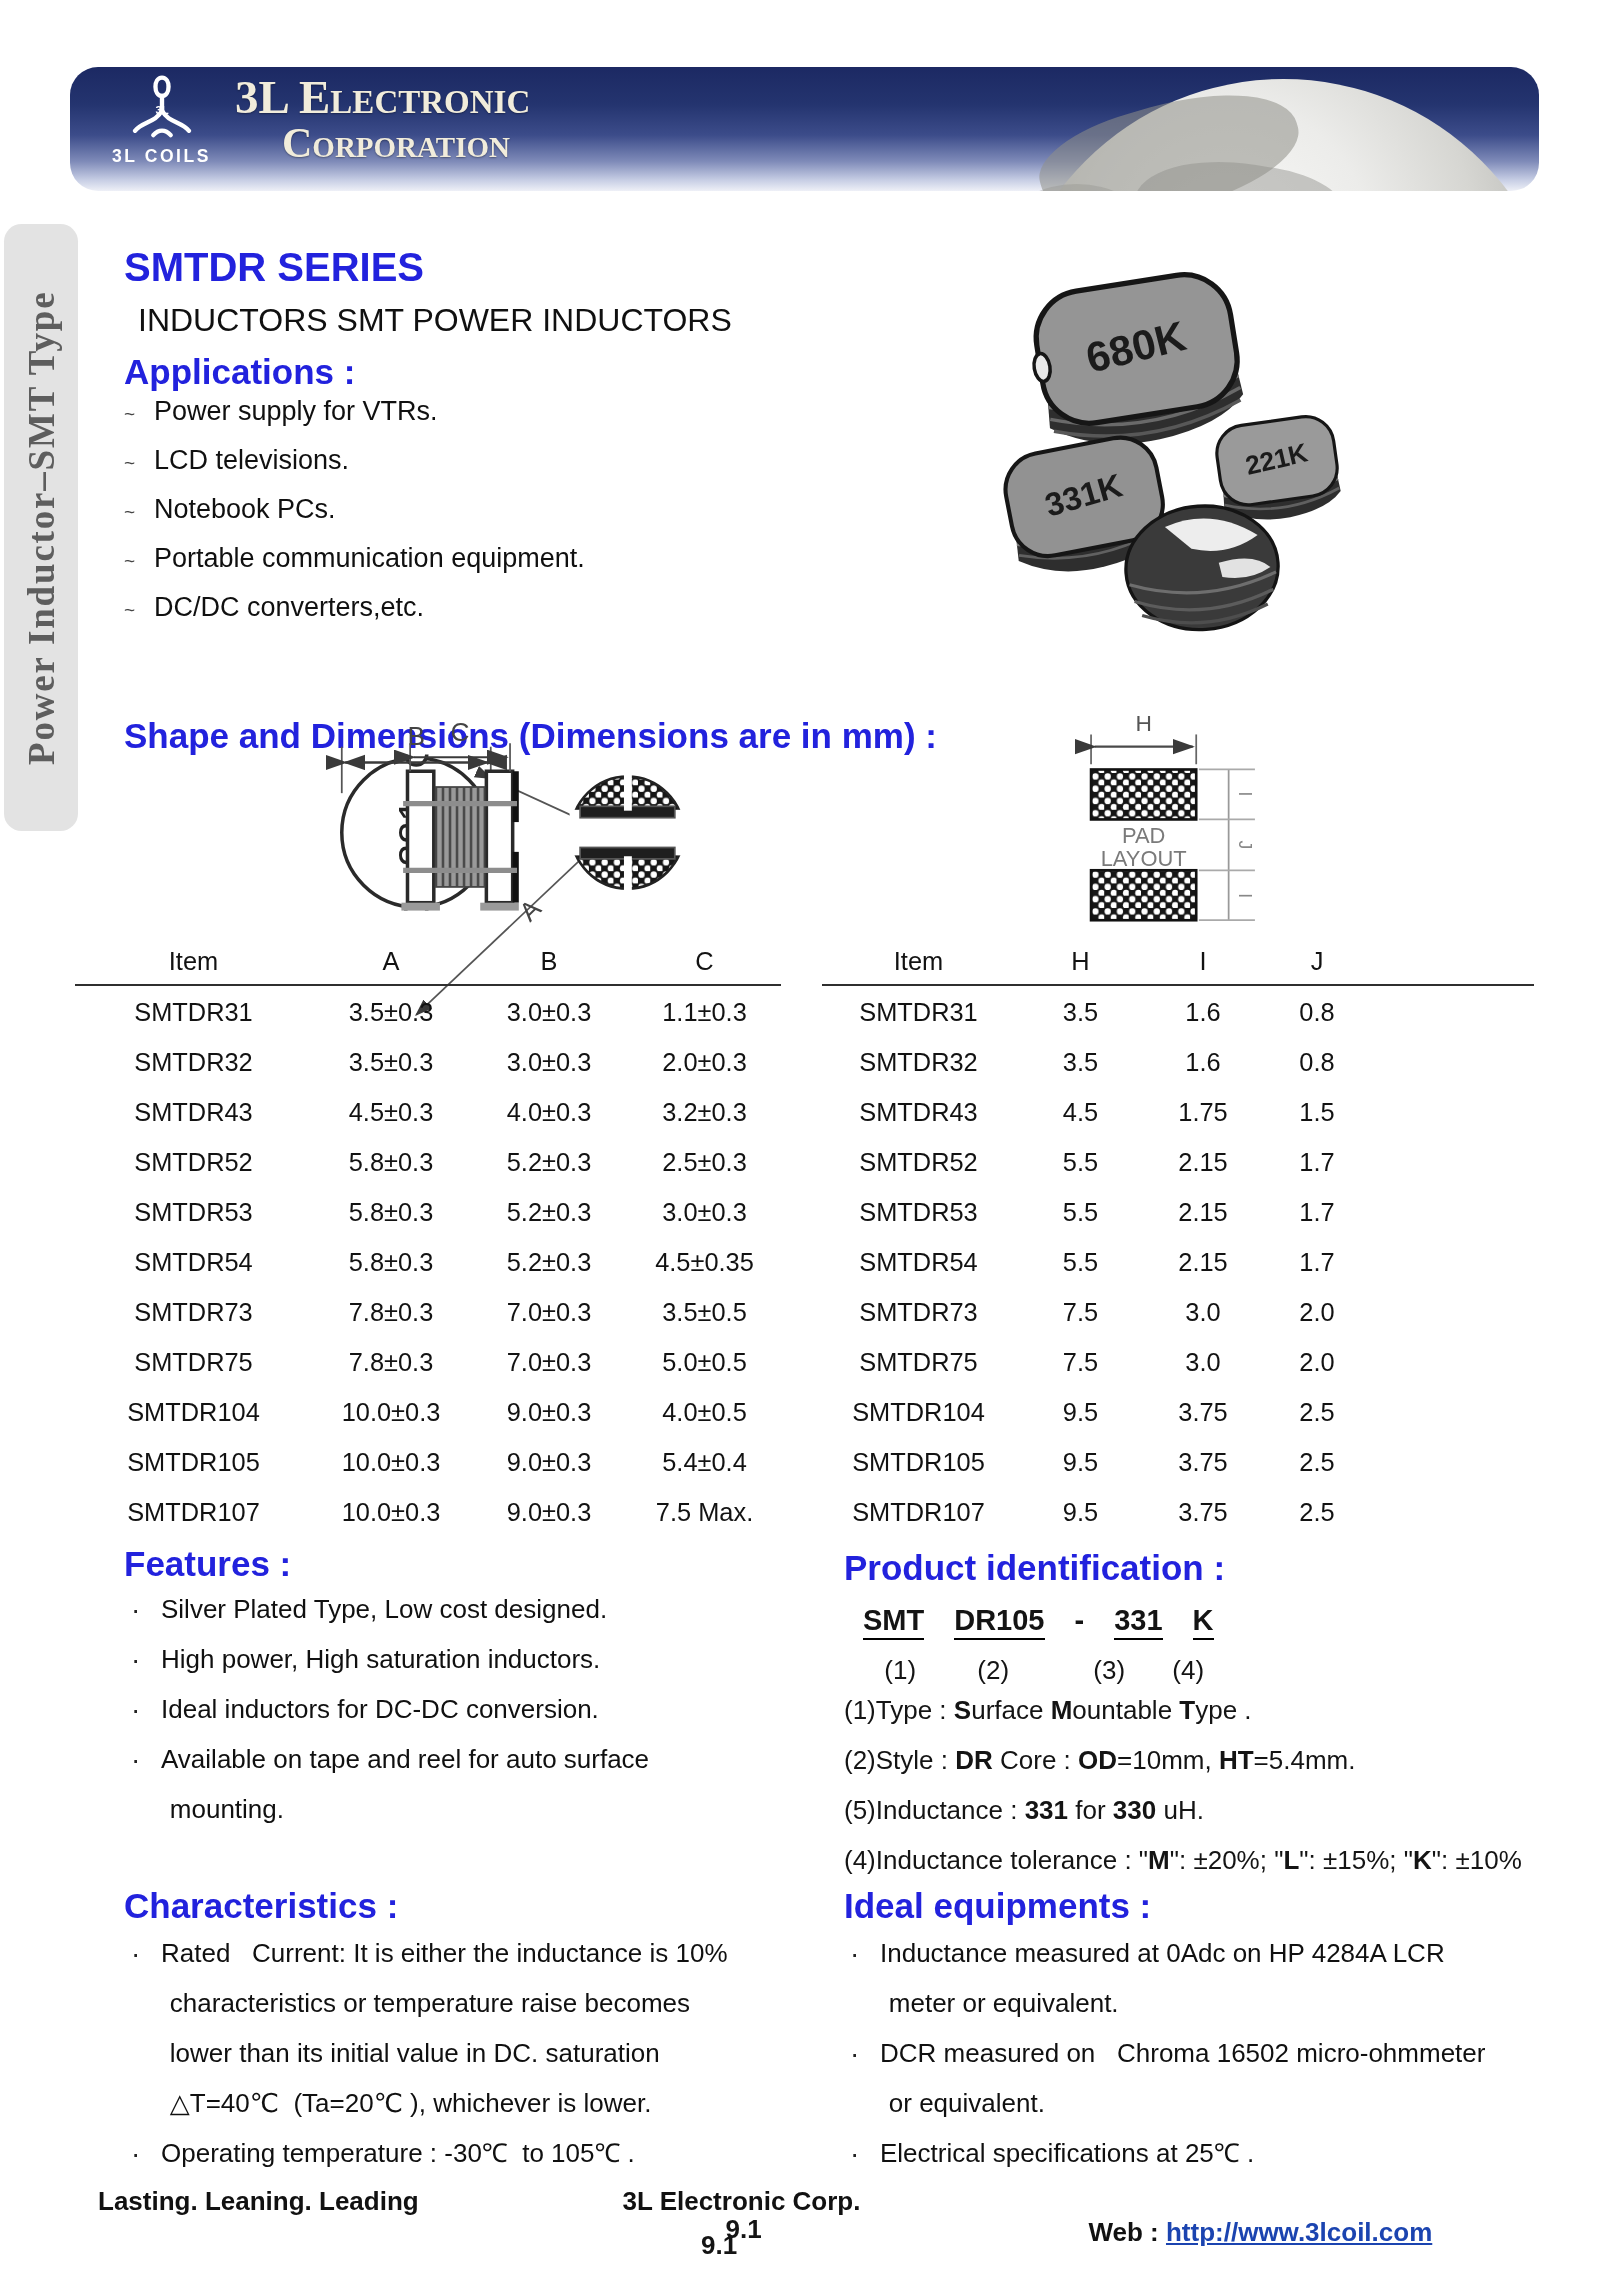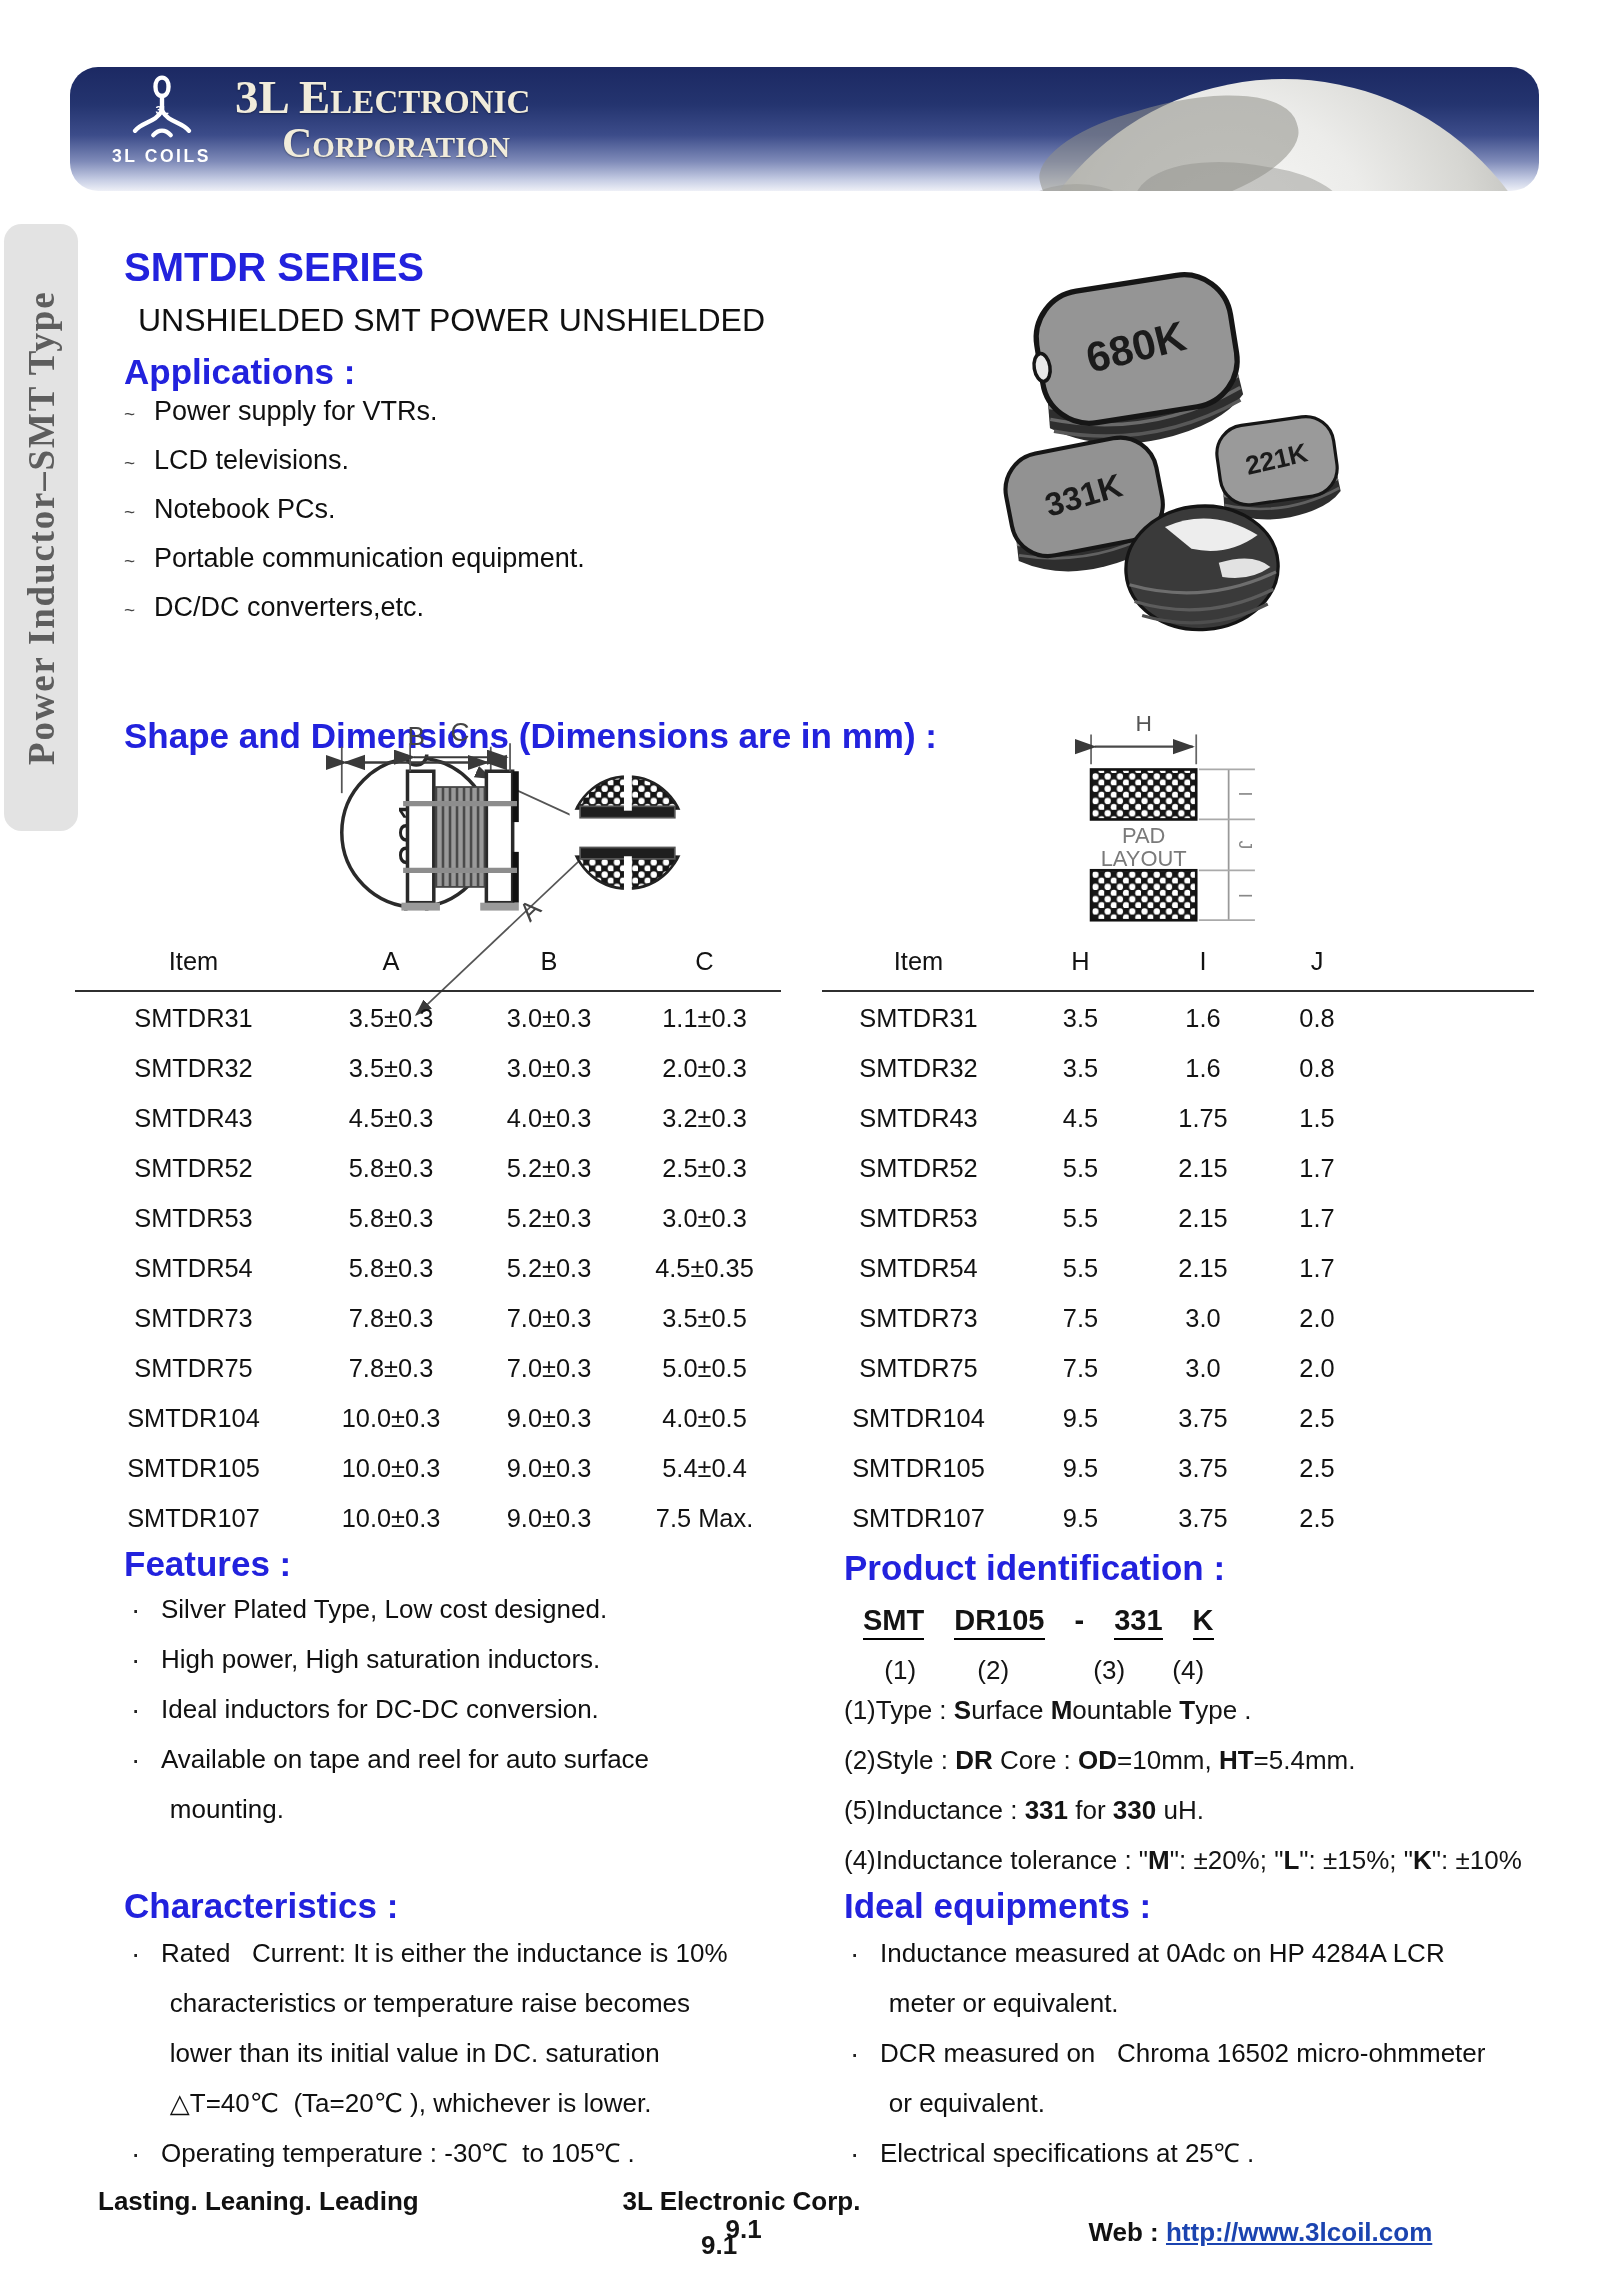--- a/index.html
+++ b/index.html
@@ -58,21 +58,21 @@
   .app-list{left:124px;top:396px;}
   .app-list .li-row{height:49px;}
   .app-list .li-bullet{font-size:19px;color:#444;transform:translateY(8px);}
   .app-list .li-text{font-size:27px;}
   .feat-list{left:131px;top:1595px;}
   .char-list{left:131px;top:1939px;}
   .test-list{left:850px;top:1939px;}
 
   
   .tbl{position:absolute;font-size:25.4px;color:#121212;}
-  .tbl-head{border-bottom:2.6px solid #2f2f2f;padding-bottom:9px;margin-bottom:1.8px;}
+  .tbl-head{border-bottom:2.6px solid #2f2f2f;padding-bottom:3px;margin-bottom:1.8px;}
   .tr{display:grid;height:50px;align-items:center;text-align:center;}
   .tr.head{height:39px;}
   .tbl-l{left:75px;top:942px;width:706px;}
   .tbl-l .tr{grid-template-columns:237px 158px 158px 153px;}
   .tbl-r{left:822px;top:942px;width:712px;}
   .tbl-r .tr{grid-template-columns:193px 131px 114px 114px 160px;}
 
   
   .formula{left:863px;top:1604px;font-size:29px;font-weight:bold;white-space:pre;}
   .formula span{margin-right:30px;padding-bottom:1.8px;}
@@ -126,21 +126,21 @@
     <div class="c1">3L Electronic</div>
     <div class="c2">Corporation</div>
   </div>
 </div>
 
 <div class="abs side">
   <div class="side-label">Power Inductor–SMT Type</div>
 </div>
 
 <div class="abs h-blue t-series">SMTDR SERIES</div>
-<div class="abs t-sub">UNSHIELDED SMT POWER UNSHIELDED</div>
+<div class="abs t-sub">INDUCTORS SMT POWER INDUCTORS</div>
 <div class="abs h-blue t-apps">Applications :</div>
 <div class="abs list app-list">
     <div class="li-row">
       <span class="li-bullet">~</span>
       <span class="li-text">Power supply for VTRs.</span>
     </div>
     <div class="li-row">
       <span class="li-bullet">~</span>
       <span class="li-text">LCD televisions.</span>
     </div>

